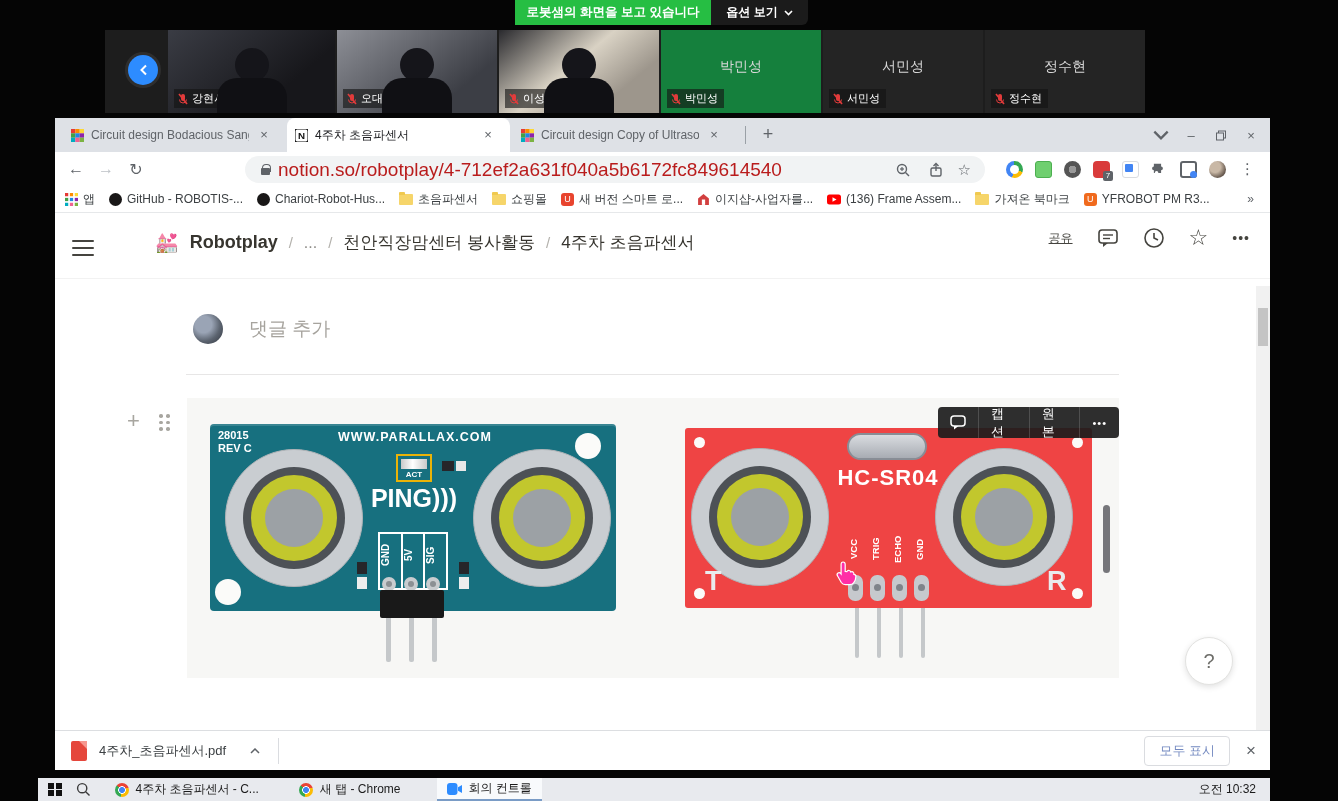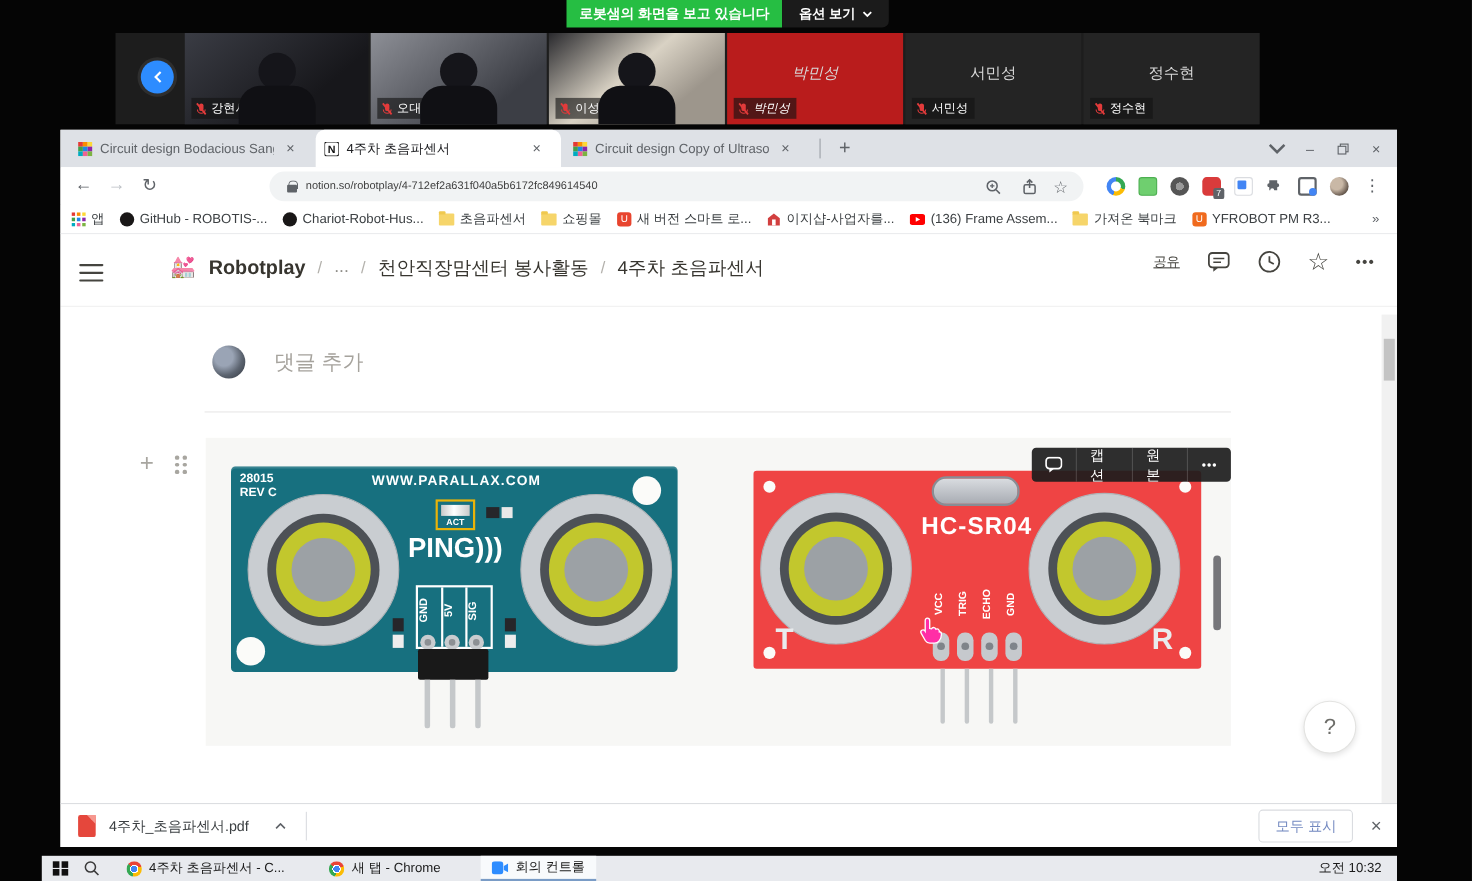--- a/index.html
+++ b/index.html
@@ -32,21 +32,21 @@
     padding:0 8px; font-size:12px; color:#5F6368; }
   .tab.active { background:#fff; border-radius:8px 8px 0 0; color:#202124; }
   .tab .ttl { width:158px; white-space:nowrap; overflow:hidden; }
   .tabx { color:#5F6368; font-size:13px; width:16px; height:16px; line-height:16px; text-align:center; border-radius:50%; }
   .winctl { color:#5F6368; font-size:13px; width:30px; text-align:center; }
   .toolbar { position:absolute; left:0; top:34px; width:100%; height:34px; background:#fff;
     display:flex; align-items:center; }
   .navic { color:#5F6368; font-size:16px; width:30px; text-align:center; }
   .urlpill { position:absolute; left:190px; top:4px; width:740px; height:27px; background:#F1F3F4;
     border-radius:14px; display:flex; align-items:center; padding:0 10px; }
-  .url { color:#404040; font-size:10px; margin-left:8px; flex:1; white-space:nowrap; overflow:hidden; }
+  .url { color:#b91c1c; font-size:19px; margin-left:8px; flex:1; white-space:nowrap; overflow:hidden; }
   .lock { width:9px; height:11px; position:relative; margin-left:6px; }
   .lock::before { content:""; position:absolute; left:1px; top:0; width:7px; height:7px;
     border:1.5px solid #5F6368; border-bottom:none; border-radius:4px 4px 0 0; }
   .lock::after { content:""; position:absolute; left:0; top:4px; width:9px; height:7px;
     background:#5F6368; border-radius:1px; }
   .ext { width:17px; height:17px; margin:0 6px; position:relative; flex:none; }
   .bookbar { position:absolute; left:0; top:68px; width:100%; height:27px; background:#fff;
     border-bottom:1px solid #E6E8EA; display:flex; align-items:center; padding-left:10px; }
   .bm { display:flex; align-items:center; gap:5px; font-size:12px; color:#3C4043;
     margin-right:14px; white-space:nowrap; }
@@ -170,21 +170,21 @@
     <div class="chip">
       <svg width="10" height="12" viewBox="0 0 10 12">
           <rect x="3" y="1" width="4" height="7" rx="2" fill="#E23B3B"></rect>
           <path d="M1.5 6.5a3.5 3.5 0 0 0 7 0" fill="none" stroke="#E23B3B"></path>
           <line x1="1" y1="1" x2="9" y2="11" stroke="#E23B3B" stroke-width="1.6"></line>
         </svg>
       <span>이성현</span>
     </div>
   </div>
 
-  <div class="tile" style="left:556px;width:160px;background:#b91c1c;font-style:italic;">
+  <div class="tile" style="left:556px;width:160px;background:#15803d;">
     <div class="cname">박민성</div>
     <div class="chip">
       <svg width="10" height="12" viewBox="0 0 10 12">
           <rect x="3" y="1" width="4" height="7" rx="2" fill="#E23B3B"></rect>
           <path d="M1.5 6.5a3.5 3.5 0 0 0 7 0" fill="none" stroke="#E23B3B"></path>
           <line x1="1" y1="1" x2="9" y2="11" stroke="#E23B3B" stroke-width="1.6"></line>
         </svg>
       <span>박민성</span>
     </div>
   </div>

